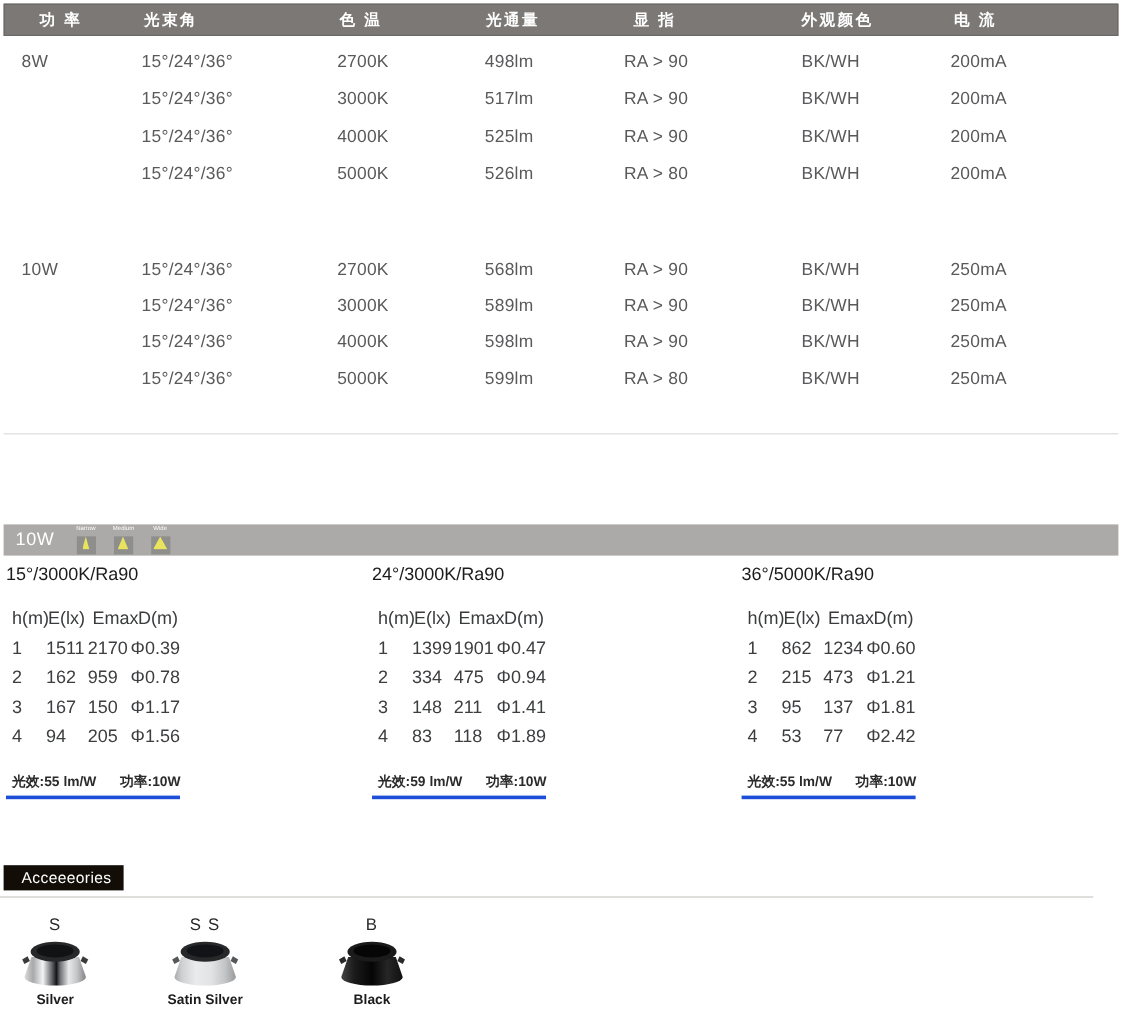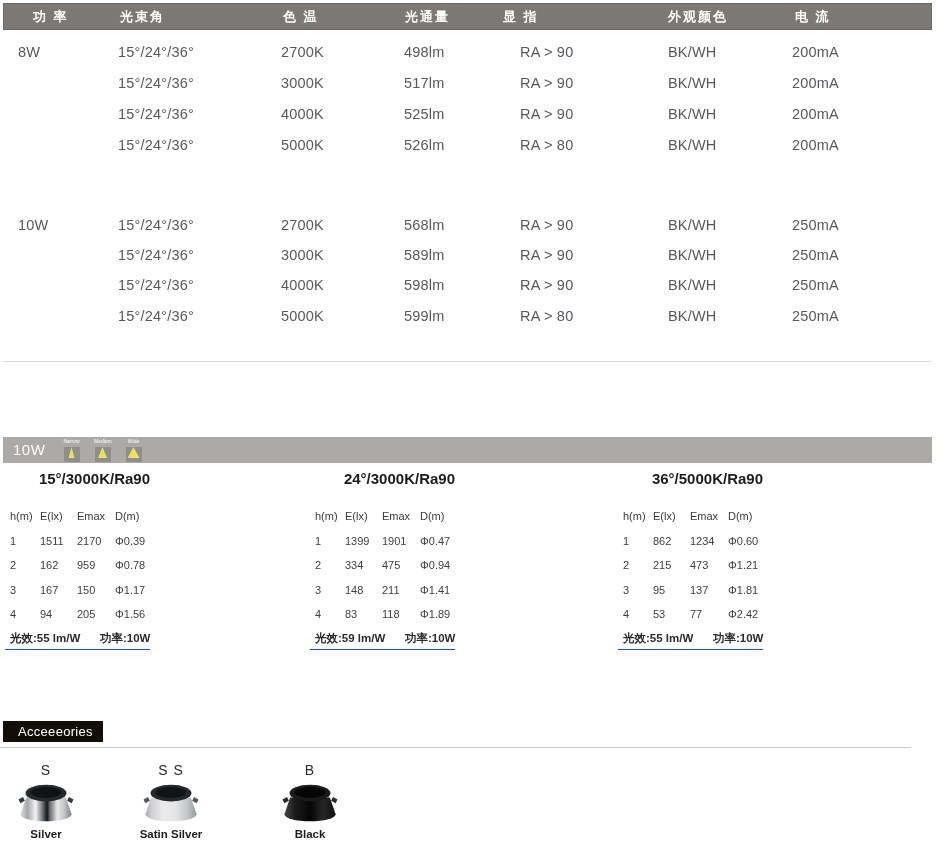--- a/index.html
+++ b/index.html
@@ -4,21 +4,21 @@
 <style>
   html,body{margin:0;padding:0;background:#fff;}
   .page{position:relative;width:945px;height:862px;background:#fff;overflow:hidden;
         font-family:"Liberation Sans","DejaVu Sans",sans-serif;}
 
   
   .spec-header{position:absolute;left:3px;top:3px;width:929px;height:27px;
                background:#7b7875;border:1px solid #6b6865;box-sizing:border-box;}
   .hcell{position:absolute;top:0;height:25px;line-height:25px;color:#ffffff;
          font-size:13px;font-weight:bold;letter-spacing:2px;white-space:nowrap;}
-  .h1{left:29px}.h2{left:116px}.h3{left:279px}.h4{left:401px}.h5{left:499px}.h6{left:664px}.h7{left:791px}
+  .h1{left:29px}.h2{left:116px}.h3{left:279px}.h4{left:401px}.h5{left:524px}.h6{left:664px}.h7{left:791px}
 
   .srow{position:absolute;left:0;width:858px;height:20px;line-height:20px;
         font-size:14.5px;color:#59595b;letter-spacing:.2px;}
   .srow span{position:absolute;white-space:nowrap;}
   .c1{left:18px}.c2{left:118px}.c3{left:281px}.c4{left:404px}.c5{left:520px}.c6{left:668px}.c7{left:792px}
   .r0{top:42px}.r1{top:73px}.r2{top:104px}.r3{top:135px}
   .r4{top:215px}.r5{top:245px}.r6{top:275px}.r7{top:306px}
 
   .divider{position:absolute;left:3px;top:361px;width:929px;height:1px;background:#dedcda;}
 
@@ -30,27 +30,27 @@
   .beam{width:17px;margin-right:14px;text-align:center;}
   .beam-cap{font-size:5px;line-height:7px;color:#ffffff;white-space:nowrap;overflow:visible;}
   .beam-box{width:16px;height:15px;margin:1px auto 0;background:#8e8e8c;}
   .tri{height:11px;margin:2px auto 0;background:#e9e35e;
        clip-path:polygon(50% 0,0 100%,100% 100%);}
   .tri-n{width:6px}.tri-m{width:9px}.tri-w{width:12px}
 
   
   .pt{position:absolute;top:470px;width:145px;}
   .pt1{left:5px}.pt2{left:310px}.pt3{left:618px}
-  .pt-title{text-align:right;font-size:15px;font-weight:bold;color:#1b1b1b;height:18px;line-height:18px;}
+  .pt-title{text-align:left;font-size:15px;font-weight:normal;color:#1b1b1b;height:18px;line-height:18px;}
   .pt-grid{margin-top:16px;}
-  .pt-row{display:flex;line-height:24.5px;font-size:11px;color:#3d3e40;padding-left:5px;}
+  .pt-row{display:flex;line-height:24.5px;font-size:15px;color:#3d3e40;padding-left:5px;}
   .pt-row span{display:block;white-space:nowrap;}
   .pc1{width:30px}.pc2{width:37px}.pc3{width:38px}.pc4{flex:1}
   .pt-head{color:#3a3b3d;}
-  .pt-footer{position:relative;margin-top:2px;height:20px;border-bottom:1px solid #1d4ed8;
+  .pt-footer{position:relative;margin-top:16px;height:20px;border-bottom:3px solid #1d4ed8;
              font-size:11.5px;font-weight:bold;color:#2b2b2b;}
   .pt-footer span{position:absolute;top:0;line-height:18px;white-space:nowrap;}
   .pf1{left:5px}.pf2{left:95px}
 
   
   .acc-bar{position:absolute;left:3px;top:721px;width:100px;height:21px;background:#120d07;
            color:#ffffff;font-size:13px;line-height:21px;padding-left:15px;box-sizing:border-box;
            letter-spacing:.3px;}
   .acc-rule{position:absolute;left:0;top:747px;width:911px;height:1px;background:#ccc8c4;}
   .acc-item{position:absolute;top:762px;width:84px;text-align:center;}

